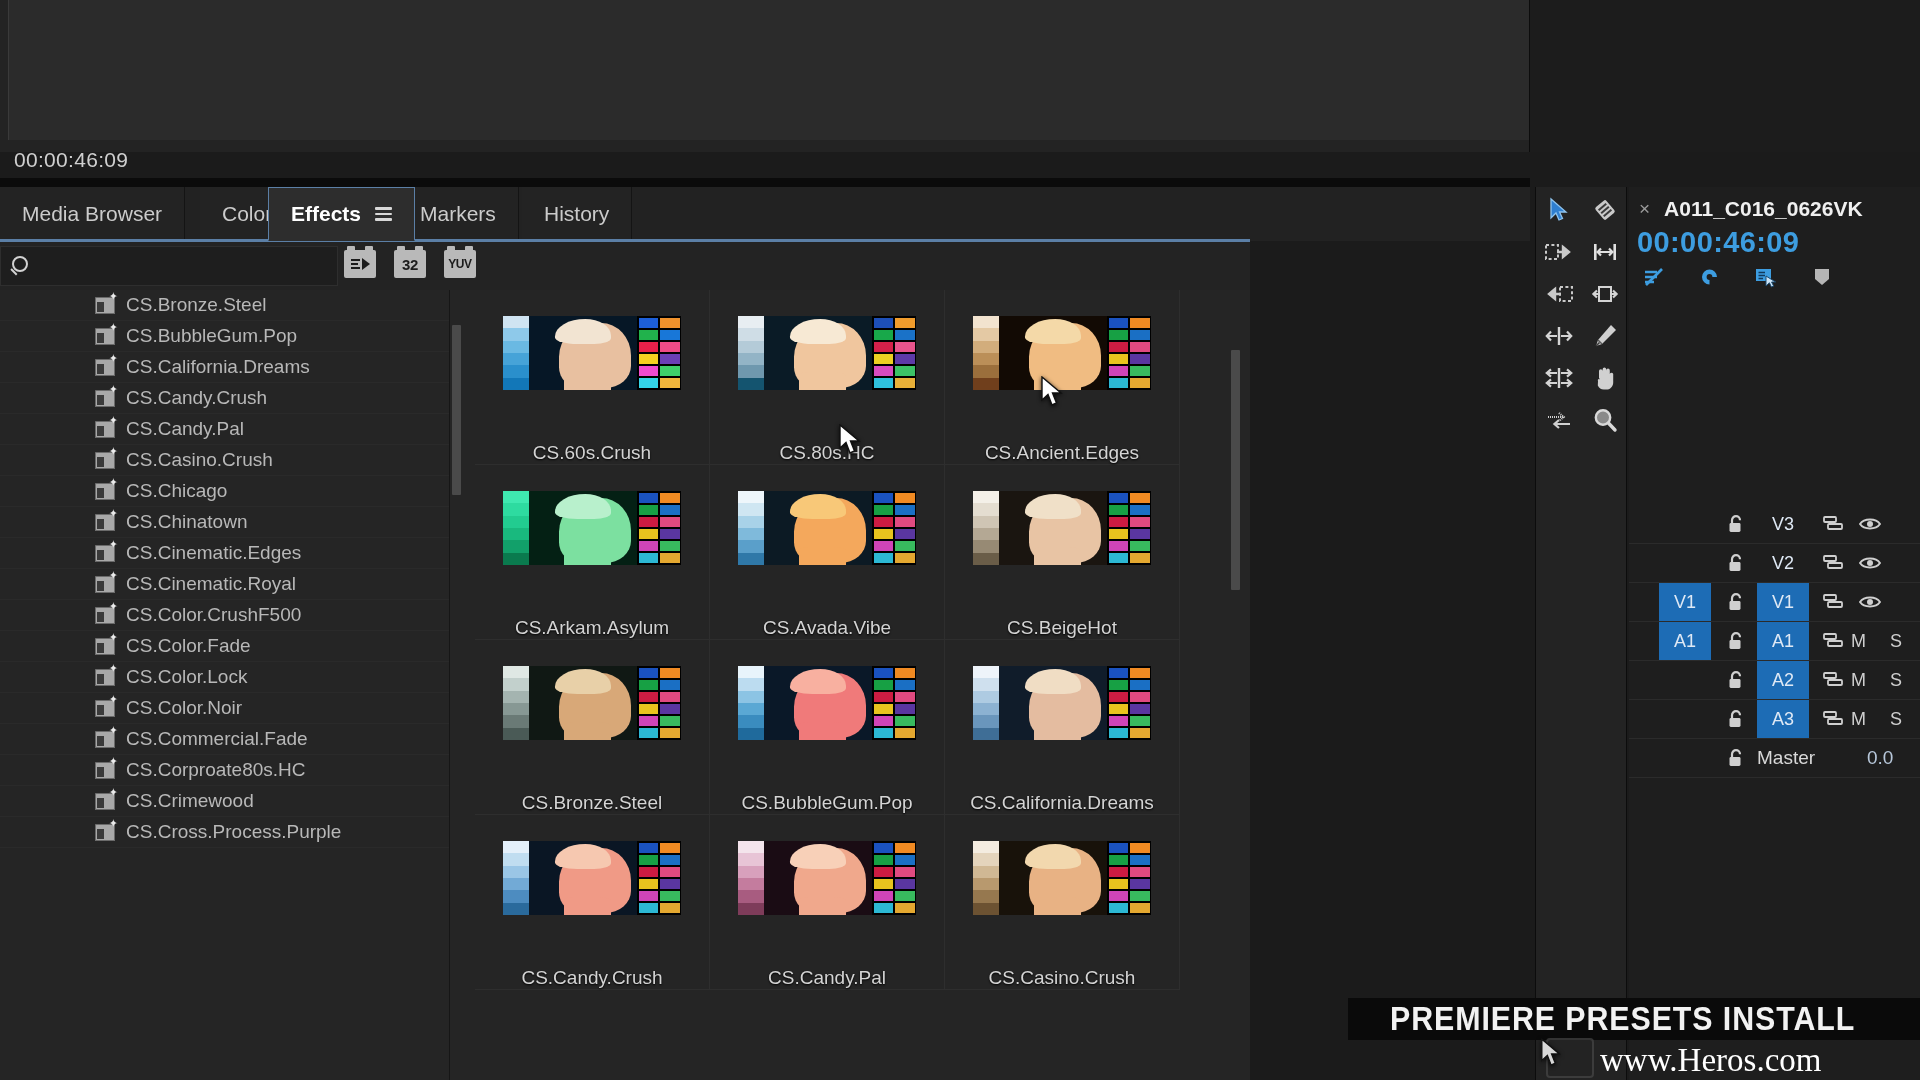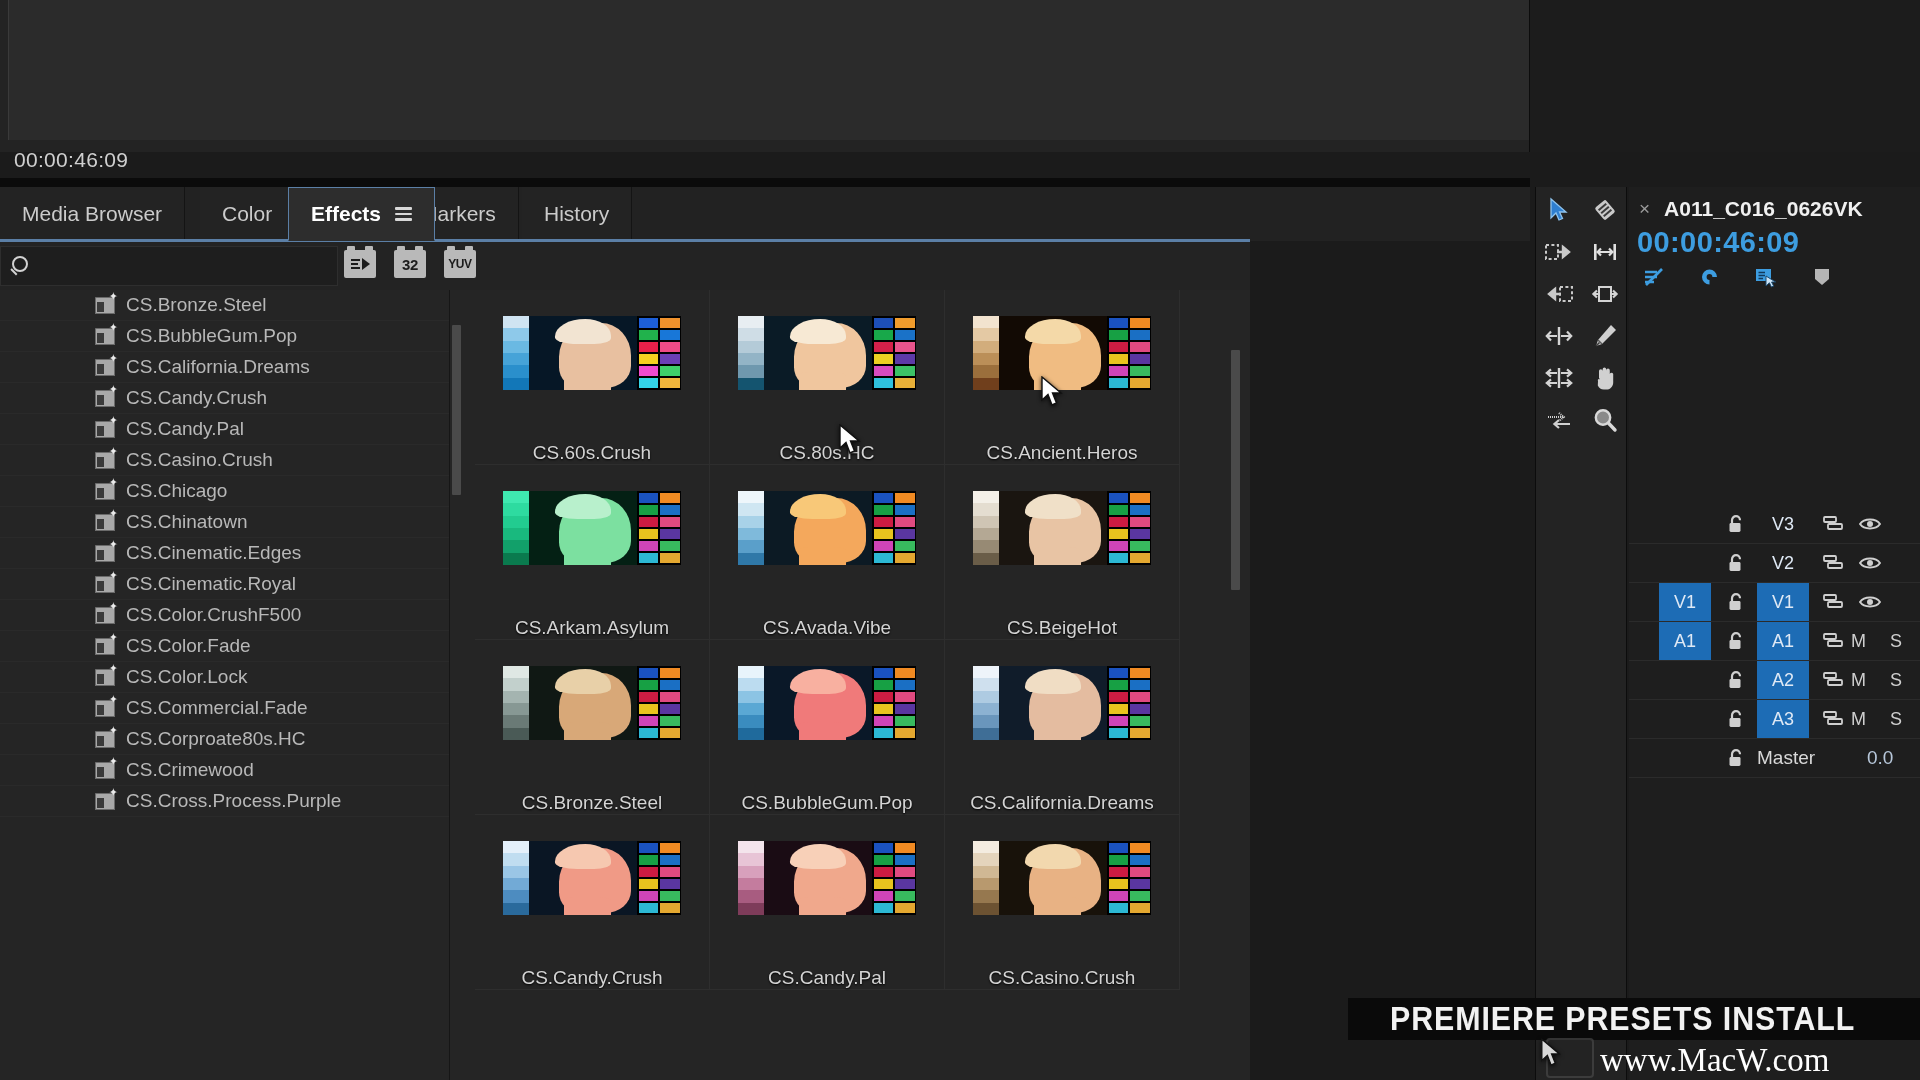--- a/index.html
+++ b/index.html
@@ -306,21 +306,21 @@
   <div class="monitor-right-fill"></div>
   <div class="monitor-divider"></div>
 
   <div class="tabbar">
     <div class="tab first" style="left:0">
       <span>Media Browser</span>
     </div>
     <div class="tab" style="left:200px">
       <span>Color</span>
     </div>
-    <div class="tab active" style="left:288px">
+    <div class="tab active" style="left:268px">
       <span>Effects</span>
       <span class="hamburger">
           <i></i>
           <i></i>
           <i></i>
         </span>
     </div>
     <div class="tab" style="left:398px">
       <span>Markers</span>
     </div>
@@ -405,20 +405,24 @@
         <div class="fx-row">
           <span class="fx-icon"></span>
           <span class="fx-label">CS.Color.Fade</span>
         </div>
         <div class="fx-row">
           <span class="fx-icon"></span>
           <span class="fx-label">CS.Color.Lock</span>
         </div>
         <div class="fx-row">
           <span class="fx-icon"></span>
+          <span class="fx-label">CS.Color.Noir</span>
+        </div>
+        <div class="fx-row">
+          <span class="fx-icon"></span>
           <span class="fx-label">CS.Commercial.Fade</span>
         </div>
         <div class="fx-row">
           <span class="fx-icon"></span>
           <span class="fx-label">CS.Corproate80s.HC</span>
         </div>
         <div class="fx-row">
           <span class="fx-icon"></span>
           <span class="fx-label">CS.Crimewood</span>
         </div>
@@ -521,21 +525,21 @@
                 <i style="background: rgb(204, 28, 66);"></i>
                 <i style="background: rgb(224, 74, 128);"></i>
                 <i style="background: rgb(232, 196, 30);"></i>
                 <i style="background: rgb(90, 54, 160);"></i>
                 <i style="background: rgb(208, 68, 184);"></i>
                 <i style="background: rgb(56, 186, 94);"></i>
                 <i style="background: rgb(44, 184, 212);"></i>
                 <i style="background: rgb(228, 168, 48);"></i>
               </div>
             </div>
-            <div class="cell-label">CS.Ancient.Heros</div>
+            <div class="cell-label">CS.Ancient.Edges</div>
           </div>
           <div class="cell">
             <div class="thumb">
               <div class="ramp">
                 <i style="background: rgb(63, 232, 176);"></i>
                 <i style="background: rgb(46, 219, 160);"></i>
                 <i style="background: rgb(34, 204, 144);"></i>
                 <i style="background: rgb(25, 185, 126);"></i>
                 <i style="background: rgb(18, 160, 106);"></i>
                 <i style="background: rgb(10, 122, 78);"></i>
@@ -1111,15 +1115,15 @@
   </div>
   <div class="cursor" style="left:1540px; top:1038px;">
     <svg width="24" height="30" viewBox="0 0 26 32">
         <path d="M2 1 L2 24 L8 18.5 L12 29 L16.5 27 L12.5 17 L21 17 Z" fill="#d8d8d8" stroke="#111" stroke-width="1.4"></path>
       </svg>
   </div>
 
   <div class="wm-bar"></div>
   <div class="wm-title">PREMIERE PRESETS INSTALL</div>
   <div class="wm-logo"></div>
-  <div class="wm-url">www.MacW.com</div>
+  <div class="wm-url">www.Heros.com</div>
 
 </div>
 
 </body></html>

